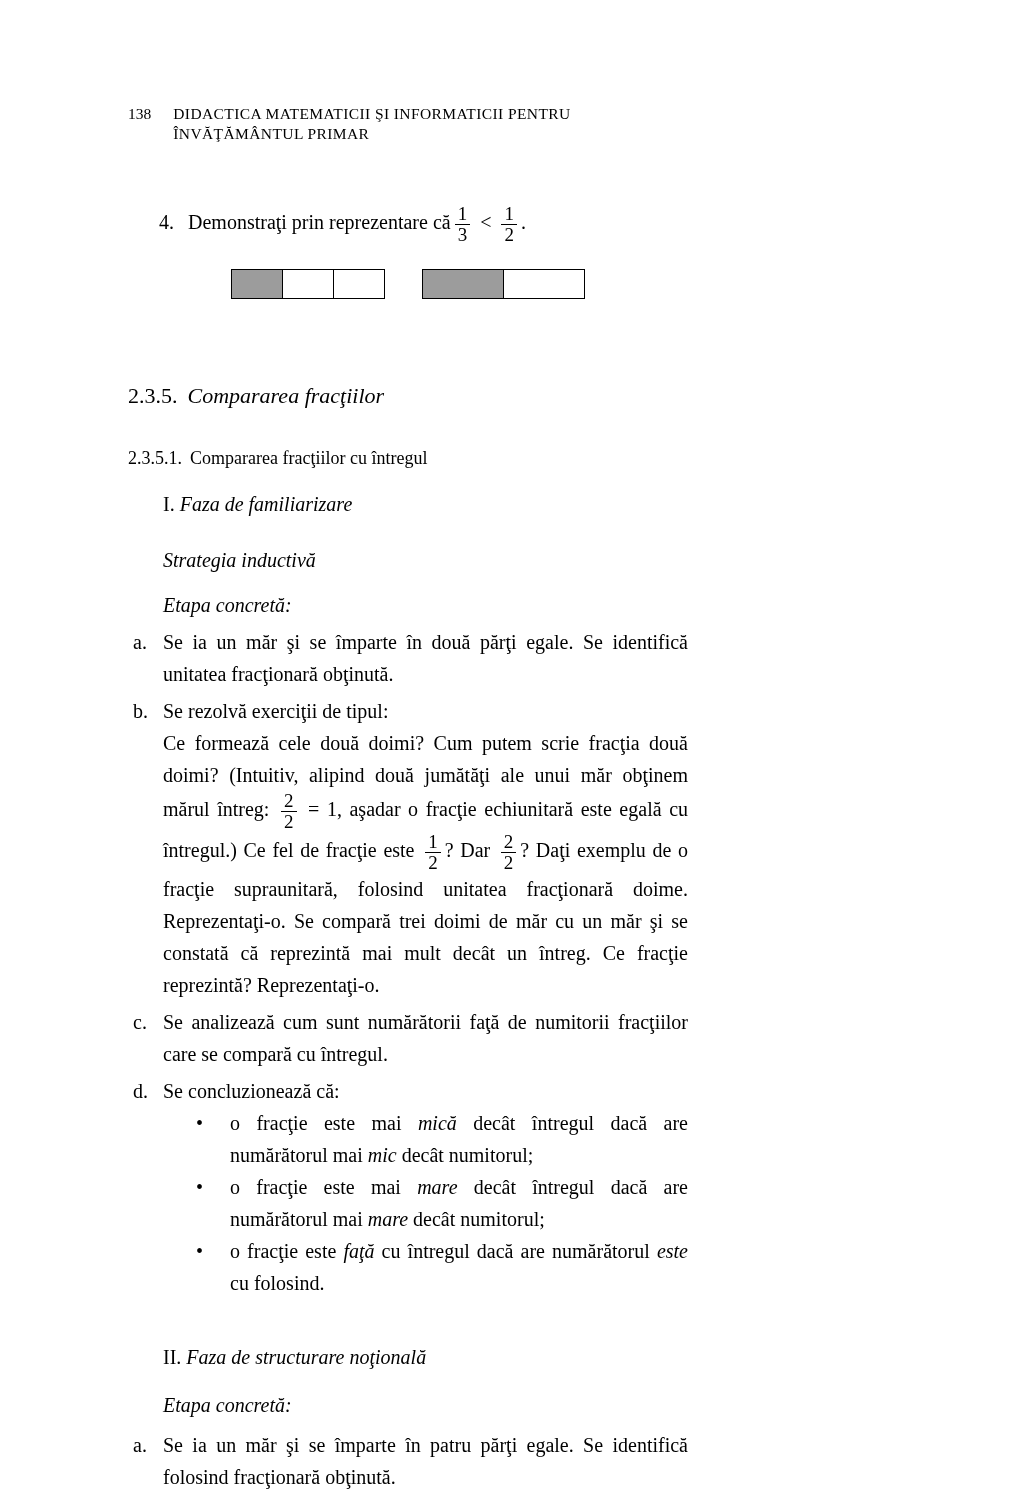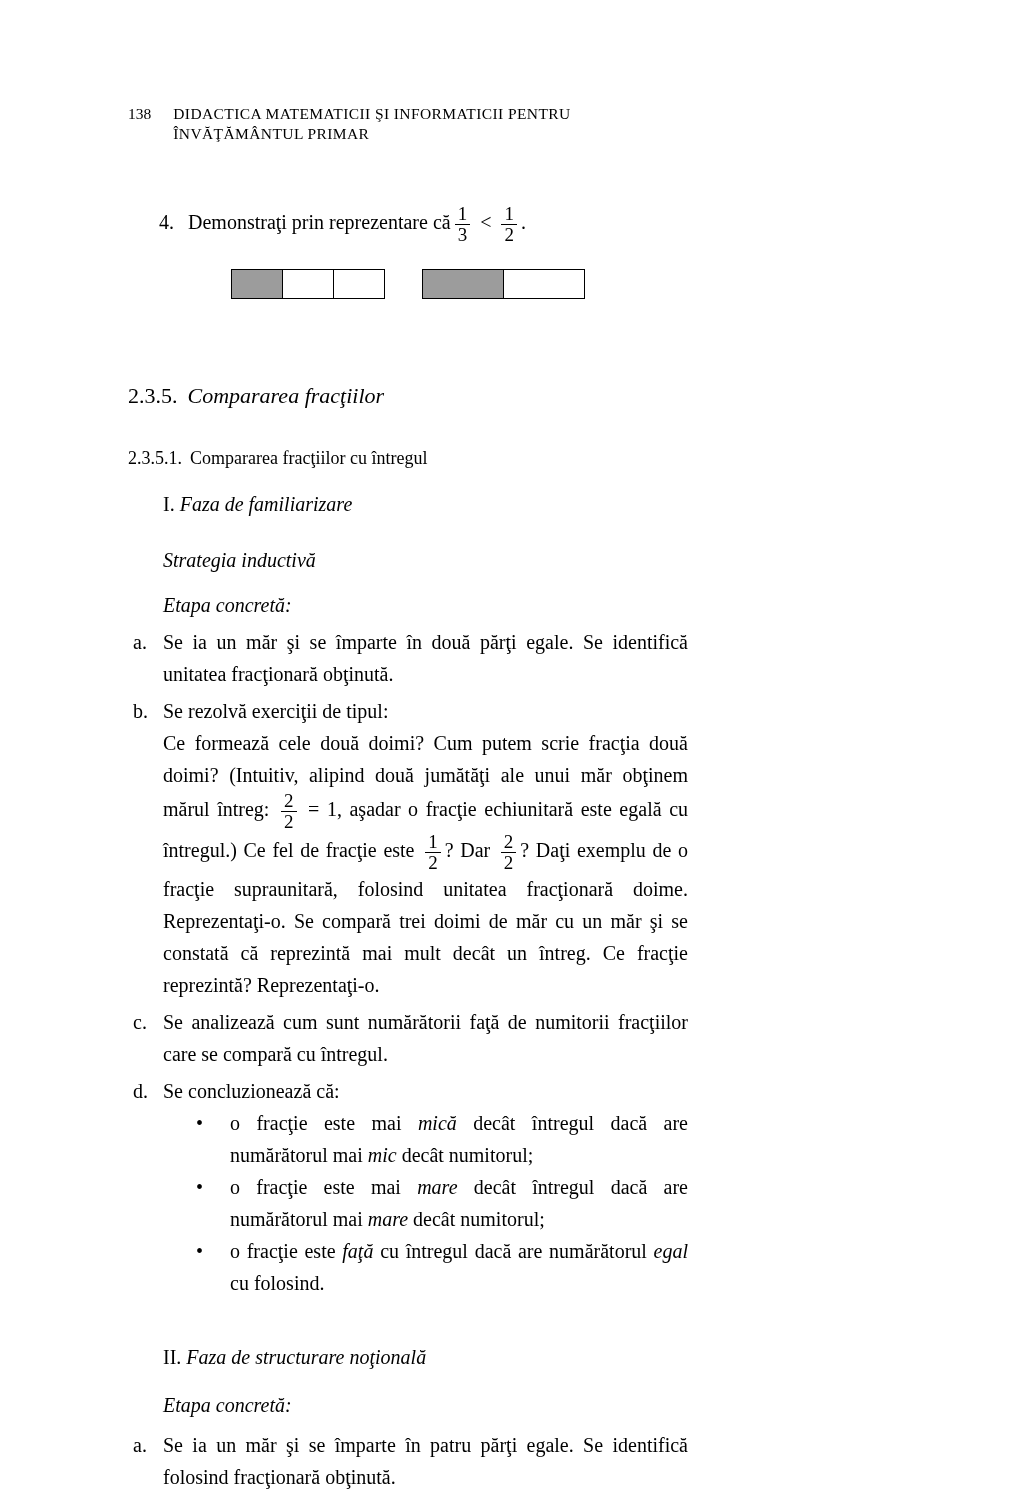--- a/index.html
+++ b/index.html
@@ -179,21 +179,21 @@
         <p class="bullet-text"><span>o fracţie este mai </span><em>mică</em><span> decât întregul dacă are numărătorul mai </span><em>mic</em><span> decât numitorul;</span></p>
       </div>
 
       <div class="bullet-item">
         <span class="bullet-marker">•</span>
         <p class="bullet-text"><span>o fracţie este mai </span><em>mare</em><span> decât întregul dacă are numărătorul mai </span><em>mare</em><span> decât numitorul;</span></p>
       </div>
 
       <div class="bullet-item">
         <span class="bullet-marker">•</span>
-        <p class="bullet-text"><span>o fracţie este </span><em>faţă</em><span> cu întregul dacă are numărătorul </span><em>egal</em><span> cu folosind.</span></p>
+        <p class="bullet-text"><span>o fracţie este </span><em>faţă</em><span> cu întregul dacă are numărătorul </span><em>este</em><span> cu folosind.</span></p>
       </div>
     </div>
   </div>
 
   <p class="lead-line mt-xl" style="margin:42px 0 0 35px;"><span>II.</span> <em>Faza de structurare noţională</em></p>
 
   <p class="lead-line italic mt-md" style="margin:16px 0 0 35px;">Etapa concretă:</p>
 
   <div class="li" style="margin-top:8px;">
     <span class="li-label">a.</span>

